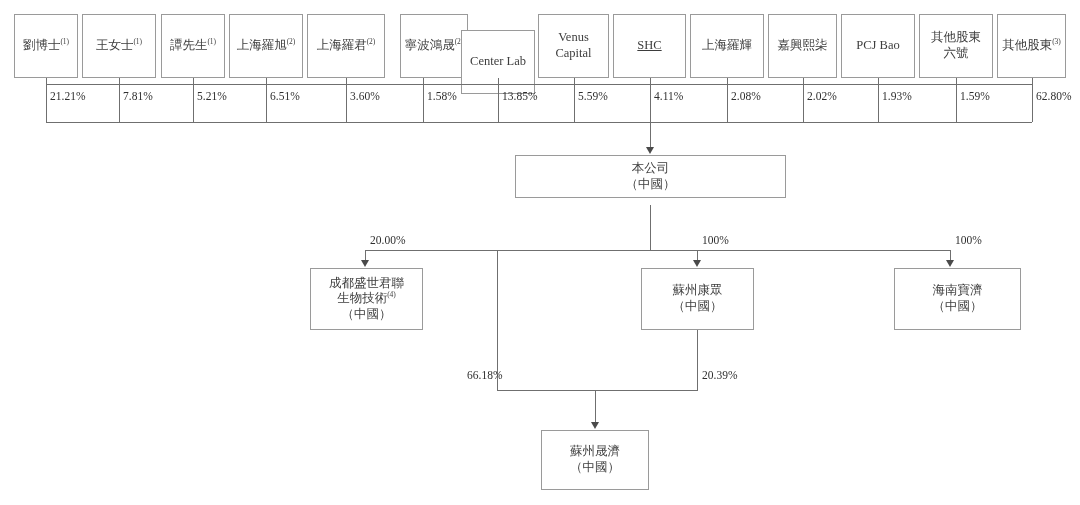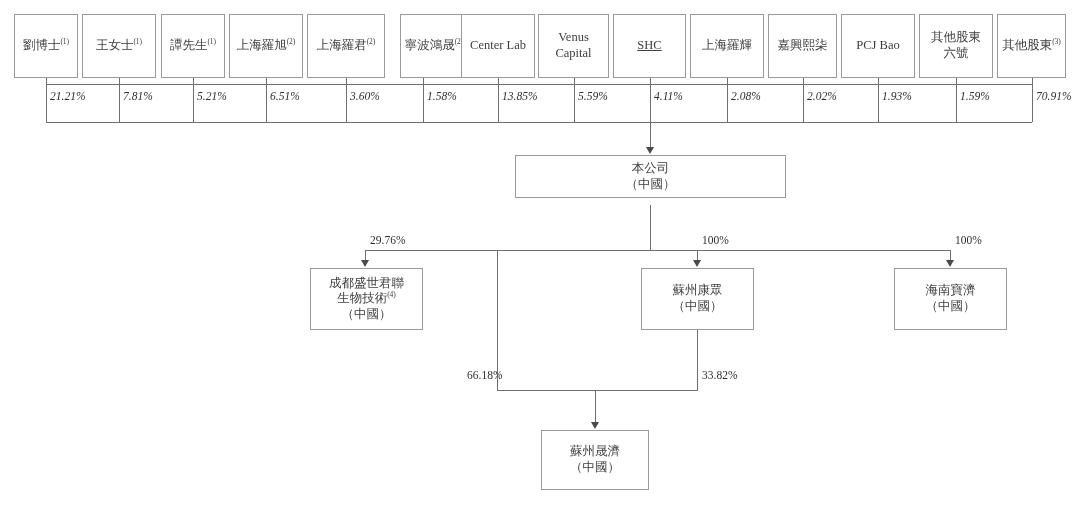--- a/index.html
+++ b/index.html
@@ -53,21 +53,20 @@
 
   
   .pct {
     position: absolute;
     font-size: 11.5px;
     color: #2f2f2f;
     white-space: nowrap;
   }
   .sh-pct {
     top: 90px;
-    font-style: italic;
   }
 
   
   .company-node {
     left: 515px;
     top: 155px;
     width: 271px;
     height: 43px;
     font-size: 12.5px;
   }
@@ -128,21 +127,21 @@
       </div>
       <div class="node sh-node" style="left: 229px; width: 74px;">
         <div class="label">上海羅旭<sup>(2)</sup></div>
       </div>
       <div class="node sh-node" style="left: 307px; width: 78px;">
         <div class="label">上海羅君<sup>(2)</sup></div>
       </div>
       <div class="node sh-node" style="left: 389px; width: 68px; margin-left: 11px;">
         <div class="label">寧波鴻晟<sup>(2)</sup></div>
       </div>
-      <div class="node sh-node" style="left: 461px; width: 74px;">
+      <div class="node sh-node" style="left: 461px; width: 74px; margin-top: 16px;">
         <div class="label">Center Lab</div>
       </div>
       <div class="node sh-node" style="left: 538px; width: 71px; text-align: center;">
         <div class="label">Venus
 Capital</div>
       </div>
       <div class="node sh-node" style="left: 613px; width: 73px; text-decoration: underline;">
         <div class="label">SHC</div>
       </div>
       <div class="node sh-node" style="left: 690px; width: 74px;">
@@ -198,68 +197,68 @@
       <div class="ln vline" style="left: 803px; top: 84px; height: 38px;"></div>
       <div class="pct sh-pct" style="left: 807px;">2.02%</div>
       <div class="ln vline" style="left: 878px; top: 78px; height: 6px;"></div>
       <div class="ln vline" style="left: 878px; top: 84px; height: 38px;"></div>
       <div class="pct sh-pct" style="left: 882px;">1.93%</div>
       <div class="ln vline" style="left: 956px; top: 78px; height: 6px;"></div>
       <div class="ln vline" style="left: 956px; top: 84px; height: 38px;"></div>
       <div class="pct sh-pct" style="left: 960px;">1.59%</div>
       <div class="ln vline" style="left: 1032px; top: 78px; height: 6px;"></div>
       <div class="ln vline" style="left: 1032px; top: 84px; height: 38px;"></div>
-      <div class="pct sh-pct" style="left: 1036px;">70.91%</div>
+      <div class="pct sh-pct" style="left: 1036px;">62.80%</div>
       <div class="ln hline" style="left: 46px; top: 84px; width: 986px;"></div>
       <div class="ln hline" style="left: 46px; top: 122px; width: 986px;"></div>
     </div>
 
   <div class="ln vline" style="left:650px; top:122px; height:26px;"></div>
   <div class="arrow" style="left:646px; top:147px;"></div>
 
   <div class="node company-node">
     <div class="lines">本公司
 （中國）</div>
   </div>
 
   <div class="ln vline" style="left:650px; top:205px; height:45px;"></div>
   <div class="ln hline" style="left:365px; top:250px; width:586px;"></div>
 
   <div id="subsidiary-layer">
       <div class="ln vline" style="left: 365px; top: 250px; height: 11px;"></div>
       <div class="arrow" style="left: 361px; top: 260px;"></div>
-      <div class="pct mid-pct" style="left: 370px; top: 234px;">29.76%</div>
+      <div class="pct mid-pct" style="left: 370px; top: 234px;">20.00%</div>
       <div class="node mid-node" style="left: 310px; width: 113px; justify-content: center;">
         <div class="lines">成都盛世君聯
 生物技術<sup>(4)</sup>
 （中國）</div>
       </div>
       <div class="ln vline" style="left: 697px; top: 250px; height: 11px;"></div>
       <div class="arrow" style="left: 693px; top: 260px;"></div>
       <div class="pct mid-pct" style="left: 702px; top: 234px;">100%</div>
       <div class="node mid-node" style="left: 641px; width: 113px;">
         <div class="lines">蘇州康眾
 （中國）</div>
       </div>
       <div class="ln vline" style="left: 950px; top: 250px; height: 11px;"></div>
       <div class="arrow" style="left: 946px; top: 260px;"></div>
       <div class="pct mid-pct" style="left: 955px; top: 234px;">100%</div>
-      <div class="node mid-node" style="left: 894px; width: 113px;">
+      <div class="node mid-node" style="left: 894px; width: 127px;">
         <div class="lines">海南寶濟
 （中國）</div>
       </div>
     </div>
 
   <div class="ln vline" style="left:497px; top:250px; height:140px;"></div>
   <div class="ln vline" style="left:697px; top:330px; height:60px;"></div>
   <div class="ln hline" style="left:497px; top:390px; width:201px;"></div>
   <div class="ln vline" style="left:595px; top:390px; height:33px;"></div>
   <div class="arrow" style="left:591px; top:422px;"></div>
 
   <div class="pct" style="left:467px; top:369px;">66.18%</div>
-  <div class="pct" style="left:702px; top:369px;">33.82%</div>
+  <div class="pct" style="left:702px; top:369px;">20.39%</div>
 
   <div class="node bottom-node">
     <div class="lines">蘇州晟濟
 （中國）</div>
   </div>
 
 </div>
 
 </body></html>

